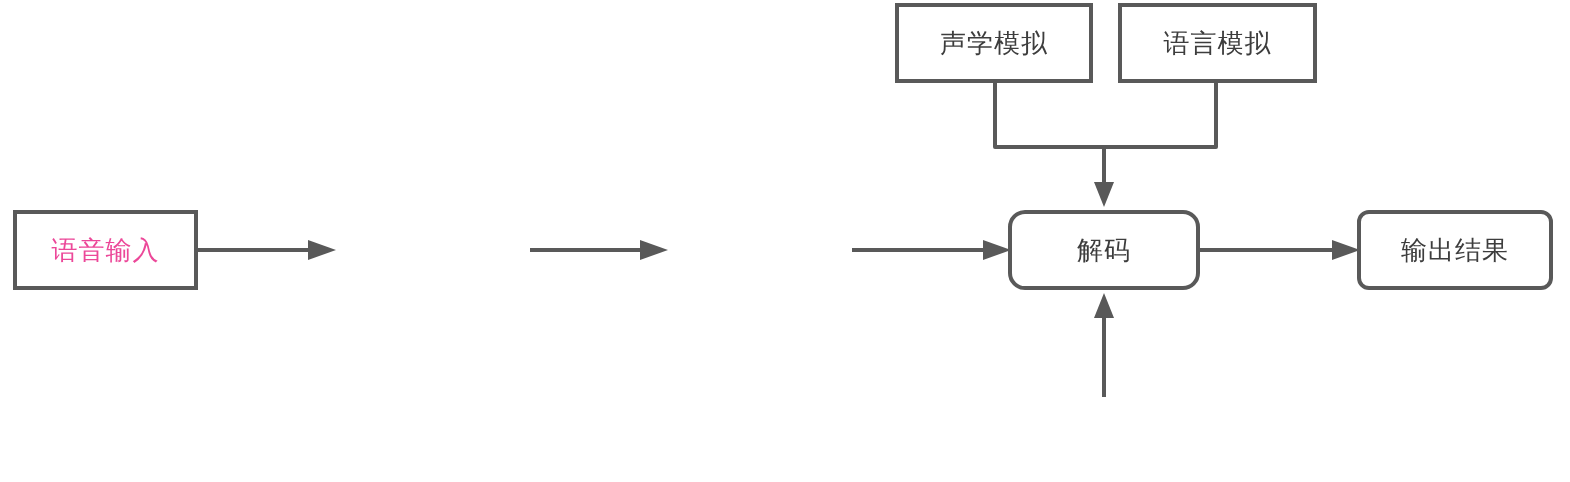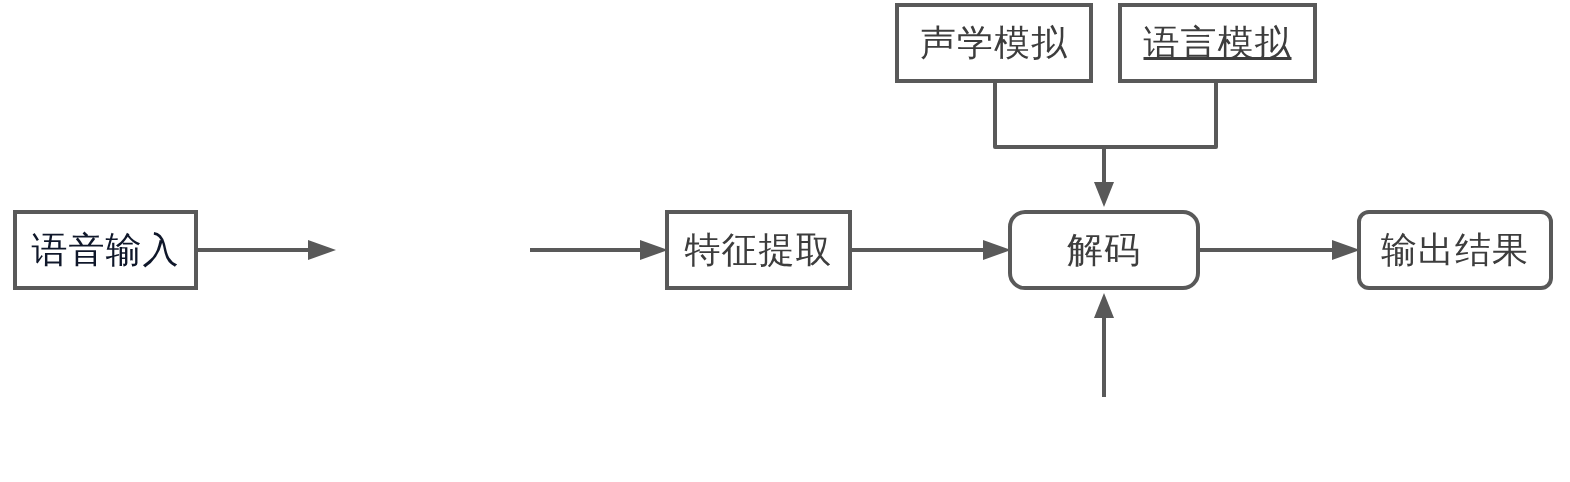--- a/index.html
+++ b/index.html
@@ -24,21 +24,21 @@
   .node {
     position: absolute;
     box-sizing: border-box;
     border: 4px solid #595959;
     background: #ffffff;
     display: flex;
     align-items: center;
     justify-content: center;
   }
   .node-label {
-    font-size: 36px;
+    font-size: 26px;
     color: #3d3d3d;
     letter-spacing: 1px;
     white-space: nowrap;
   }
 </style>
 </head>
 <body>
 
 <div class="canvas" style="background: rgb(255, 255, 255);">
 
@@ -69,38 +69,35 @@
       </g>
 
       <g>
         <line x1="1104" y1="397" x2="1104" y2="315"></line>
         <polygon points="1104,293 1094,318 1114,318" fill="currentColor" stroke="none"></polygon>
       </g>
     </g>
   </svg>
 
   <div class="node" style="left: 13px; top: 210px; width: 185px; height: 80px; border-color: rgb(89, 89, 89); background: rgb(255, 255, 255);">
-    <span class="node-label" style="color: #0f172a;">语音输入</span>
+    <span class="node-label" style="color: #ec4899;">语音输入</span>
   </div>
 
 
-  <div class="node" style="left: 665px; top: 210px; width: 187px; height: 80px; border-color: rgb(89, 89, 89); background: rgb(255, 255, 255);">
-    <span class="node-label" style="color: rgb(61, 61, 61);">特征提取</span>
-  </div>
 
   <div class="node" style="left: 1008px; top: 210px; width: 192px; height: 80px; border-color: rgb(89, 89, 89); background: rgb(255, 255, 255); border-radius: 17px;">
     <span class="node-label" style="color: rgb(61, 61, 61);">解码</span>
   </div>
 
   <div class="node" style="left: 1357px; top: 210px; width: 196px; height: 80px; border-color: rgb(89, 89, 89); background: rgb(255, 255, 255); border-radius: 12px;">
     <span class="node-label" style="color: rgb(61, 61, 61);">输出结果</span>
   </div>
 
   <div class="node" style="left: 895px; top: 3px; width: 198px; height: 80px; border-color: rgb(89, 89, 89); background: rgb(255, 255, 255);">
     <span class="node-label" style="color: rgb(61, 61, 61);">声学模拟</span>
   </div>
 
   <div class="node" style="left: 1118px; top: 3px; width: 199px; height: 80px; border-color: rgb(89, 89, 89); background: rgb(255, 255, 255);">
-    <span class="node-label" style="color: rgb(61, 61, 61); text-decoration: underline;">语言模拟</span>
+    <span class="node-label" style="color: rgb(61, 61, 61);">语言模拟</span>
   </div>
 
 
 </div>
 
 </body></html>

